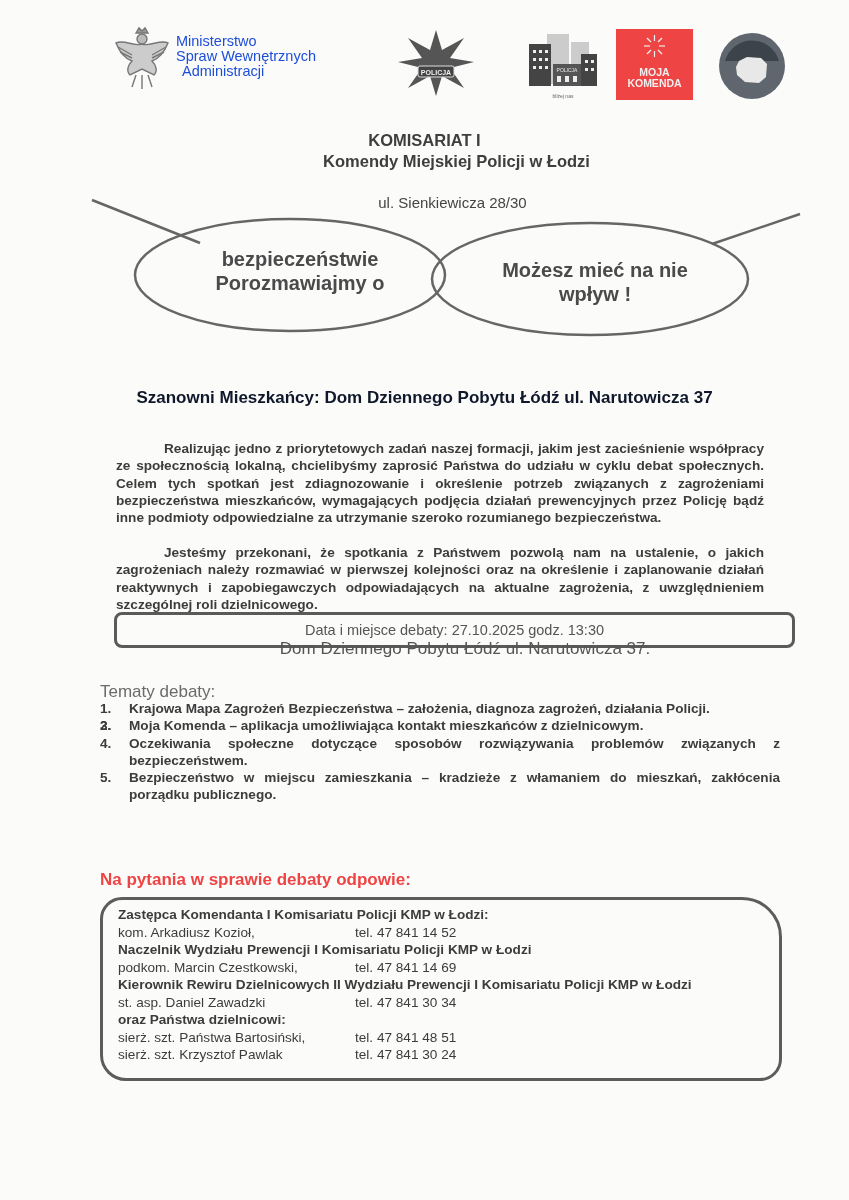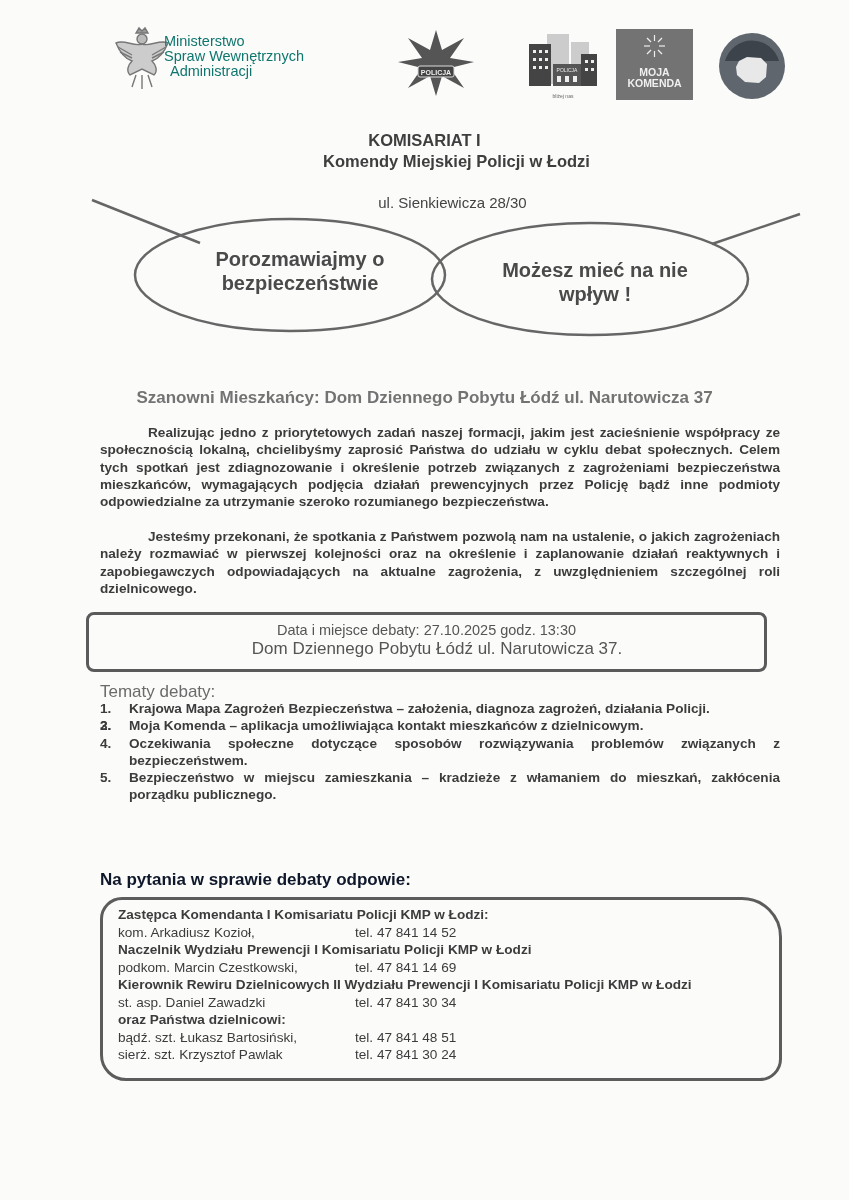--- a/index.html
+++ b/index.html
@@ -4,54 +4,54 @@
 <style>
   html, body { margin: 0; padding: 0; }
   body {
     width: 849px; height: 1200px; background: #fbfbfa; position: relative; overflow: hidden;
     font-family: "Liberation Sans", sans-serif; color: #3a3a3a;
   }
   .abs { position: absolute; }
 
   
   .mswia-eagle { left: 112px; top: 25px; width: 60px; height: 68px; }
-  .mswia-text { left: 164px; top: 34px; font-size: 14.5px; line-height: 15px; color: #0f766e; }
+  .mswia-text { left: 176px; top: 34px; font-size: 14.5px; line-height: 15px; color: #1d4ed8; }
   .mswia-text div { white-space: nowrap; }
   .police-star { left: 398px; top: 30px; width: 76px; height: 66px; }
   .city-logo { left: 525px; top: 30px; width: 76px; height: 72px; }
-  .moja-logo { left: 616px; top: 29px; width: 77px; height: 71px; background: #737373; color: #f0f0f0; text-align: center; }
+  .moja-logo { left: 616px; top: 29px; width: 77px; height: 71px; background: #ef4444; color: #f0f0f0; text-align: center; }
   .moja-logo .lbl { position: absolute; left: 0; right: 0; top: 38px; font-size: 10.5px; font-weight: bold; line-height: 11px; }
   .kmzb-logo { left: 717px; top: 31px; width: 70px; height: 70px; }
 
   .title1 { left: 0; width: 849px; top: 131px; text-align: center; font-weight: bold; font-size: 16.5px; color: #3e3e3e; }
   .title2 { left: 0; width: 849px; top: 152px; text-align: center; font-weight: bold; font-size: 16.5px; color: #3e3e3e; padding-left: 32px; }
   .address { left: 0; width: 849px; top: 194px; text-align: center; font-size: 15px; color: #444; padding-left: 28px; }
 
   .banner-svg { left: 0; top: 180px; width: 849px; height: 160px; }
   .bubble-text { text-align: center; font-weight: bold; font-size: 20px; line-height: 24px; color: #4a4a4a; }
   .bubble-left { left: 180px; top: 247px; width: 240px; }
   .bubble-right { left: 465px; top: 258px; width: 260px; }
 
-  .greeting { left: 0; width: 849px; top: 388px; text-align: center; font-weight: bold; font-size: 17px; color: #737373; }
+  .greeting { left: 0; width: 849px; top: 388px; text-align: center; font-weight: bold; font-size: 17px; color: #0f172a; }
 
   .body-text { left: 100px; width: 680px; font-weight: bold; font-size: 13.6px; line-height: 17.3px; text-align: justify; color: #3c3c3c; }
-  .body-text p { margin: 0; text-indent: 48px; }
+  .body-text p { margin: 16px; text-indent: 48px; }
   .para1 { top: 424px; }
   .para2 { top: 528px; }
 
-  .date-box { left: 86px; top: 612px; width: 681px; height: 60px; border: 3px solid #5a5a5a; border-radius: 8px; box-sizing: border-box; text-align: center; }
+  .date-box { left: 114px; top: 612px; width: 681px; height: 36px; border: 3px solid #5a5a5a; border-radius: 8px; box-sizing: border-box; text-align: center; }
   .date-line1 { font-size: 14.5px; color: #555; margin-top: 7px; line-height: 17px; }
   .date-line2 { font-size: 17px; color: #555; line-height: 20px; margin-left: 21px; }
 
   .topics-heading { left: 100px; top: 682px; font-size: 17px; font-weight: normal; color: #6b6b6b; }
   .topics { left: 100px; top: 700px; width: 680px; margin: 0; padding: 0; list-style: none; font-weight: bold; font-size: 13.6px; line-height: 17.3px; color: #3c3c3c; }
   .topics li { position: relative; padding-left: 29px; text-align: justify; }
   .topics li .num { position: absolute; left: 0; top: 0; }
 
-  .contact-heading { left: 100px; top: 870px; font-size: 17px; font-weight: bold; color: #0f172a; }
+  .contact-heading { left: 100px; top: 870px; font-size: 17px; font-weight: bold; color: #ef4444; }
 
   .contact-box { left: 100px; top: 897px; width: 682px; height: 184px; border: 3px solid #5c5c5c; border-radius: 22px 40px 22px 26px; box-sizing: border-box; }
   .contact-list { left: 118px; top: 906px; width: 670px; font-size: 13.6px; line-height: 17.5px; color: #3c3c3c; }
   .c-row { white-space: nowrap; position: relative; height: 17.5px; }
   .c-row.bold { font-weight: bold; }
   .c-row .tel { position: absolute; left: 237px; top: 0; }
 </style>
 </head>
 <body>
 
@@ -141,22 +141,22 @@
 <div class="abs title2">Komendy Miejskiej Policji w Łodzi</div>
 <div class="abs address">ul. Sienkiewicza 28/30</div>
 
 <svg class="abs banner-svg" viewBox="0 0 849 160">
   <line x1="92" y1="20" x2="200" y2="63" stroke="#666" stroke-width="2.5"></line>
   <line x1="712" y1="64" x2="800" y2="34" stroke="#666" stroke-width="2.5"></line>
   <ellipse cx="290" cy="95" rx="155" ry="56" fill="none" stroke="#666" stroke-width="2.5"></ellipse>
   <ellipse cx="590" cy="99" rx="158" ry="56" fill="none" stroke="#666" stroke-width="2.5"></ellipse>
 </svg>
 <div class="abs bubble-text bubble-left">
+  <div>bezpieczeństwie</div>
   <div>Porozmawiajmy o</div>
-  <div>bezpieczeństwie</div>
 </div>
 <div class="abs bubble-text bubble-right">
   <div>Możesz mieć na nie</div>
   <div>wpływ !</div>
 </div>
 
 <div class="abs greeting">Szanowni Mieszkańcy: Dom Dziennego Pobytu Łódź ul. Narutowicza 37</div>
 
 <div class="abs body-text para1">
   <p>Realizując jedno z priorytetowych zadań naszej formacji, jakim jest zacieśnienie współpracy ze społecznością lokalną, chcielibyśmy zaprosić Państwa do udziału w cyklu debat społecznych. Celem tych spotkań jest zdiagnozowanie i określenie potrzeb związanych z zagrożeniami bezpieczeństwa mieszkańców, wymagających podjęcia działań prewencyjnych przez Policję bądź inne podmioty odpowiedzialne za utrzymanie szeroko rozumianego bezpieczeństwa.</p>
@@ -192,20 +192,20 @@
     <span>podkom. Marcin Czestkowski,</span>
     <span class="tel">tel. 47 841 14 69</span>
   </div>
   <div class="c-row bold">Kierownik Rewiru Dzielnicowych II Wydziału Prewencji I Komisariatu Policji KMP w Łodzi</div>
   <div class="c-row">
     <span>st. asp. Daniel Zawadzki</span>
     <span class="tel">tel. 47 841 30 34</span>
   </div>
   <div class="c-row bold">oraz Państwa dzielnicowi:</div>
   <div class="c-row">
-    <span>bądź. szt. Łukasz Bartosiński,</span>
+    <span>sierż. szt. Państwa Bartosiński,</span>
     <span class="tel">tel. 47 841 48 51</span>
   </div>
   <div class="c-row">
     <span>sierż. szt. Krzysztof Pawlak</span>
     <span class="tel">tel. 47 841 30 24</span>
   </div>
 </div>
 
 </body></html>

